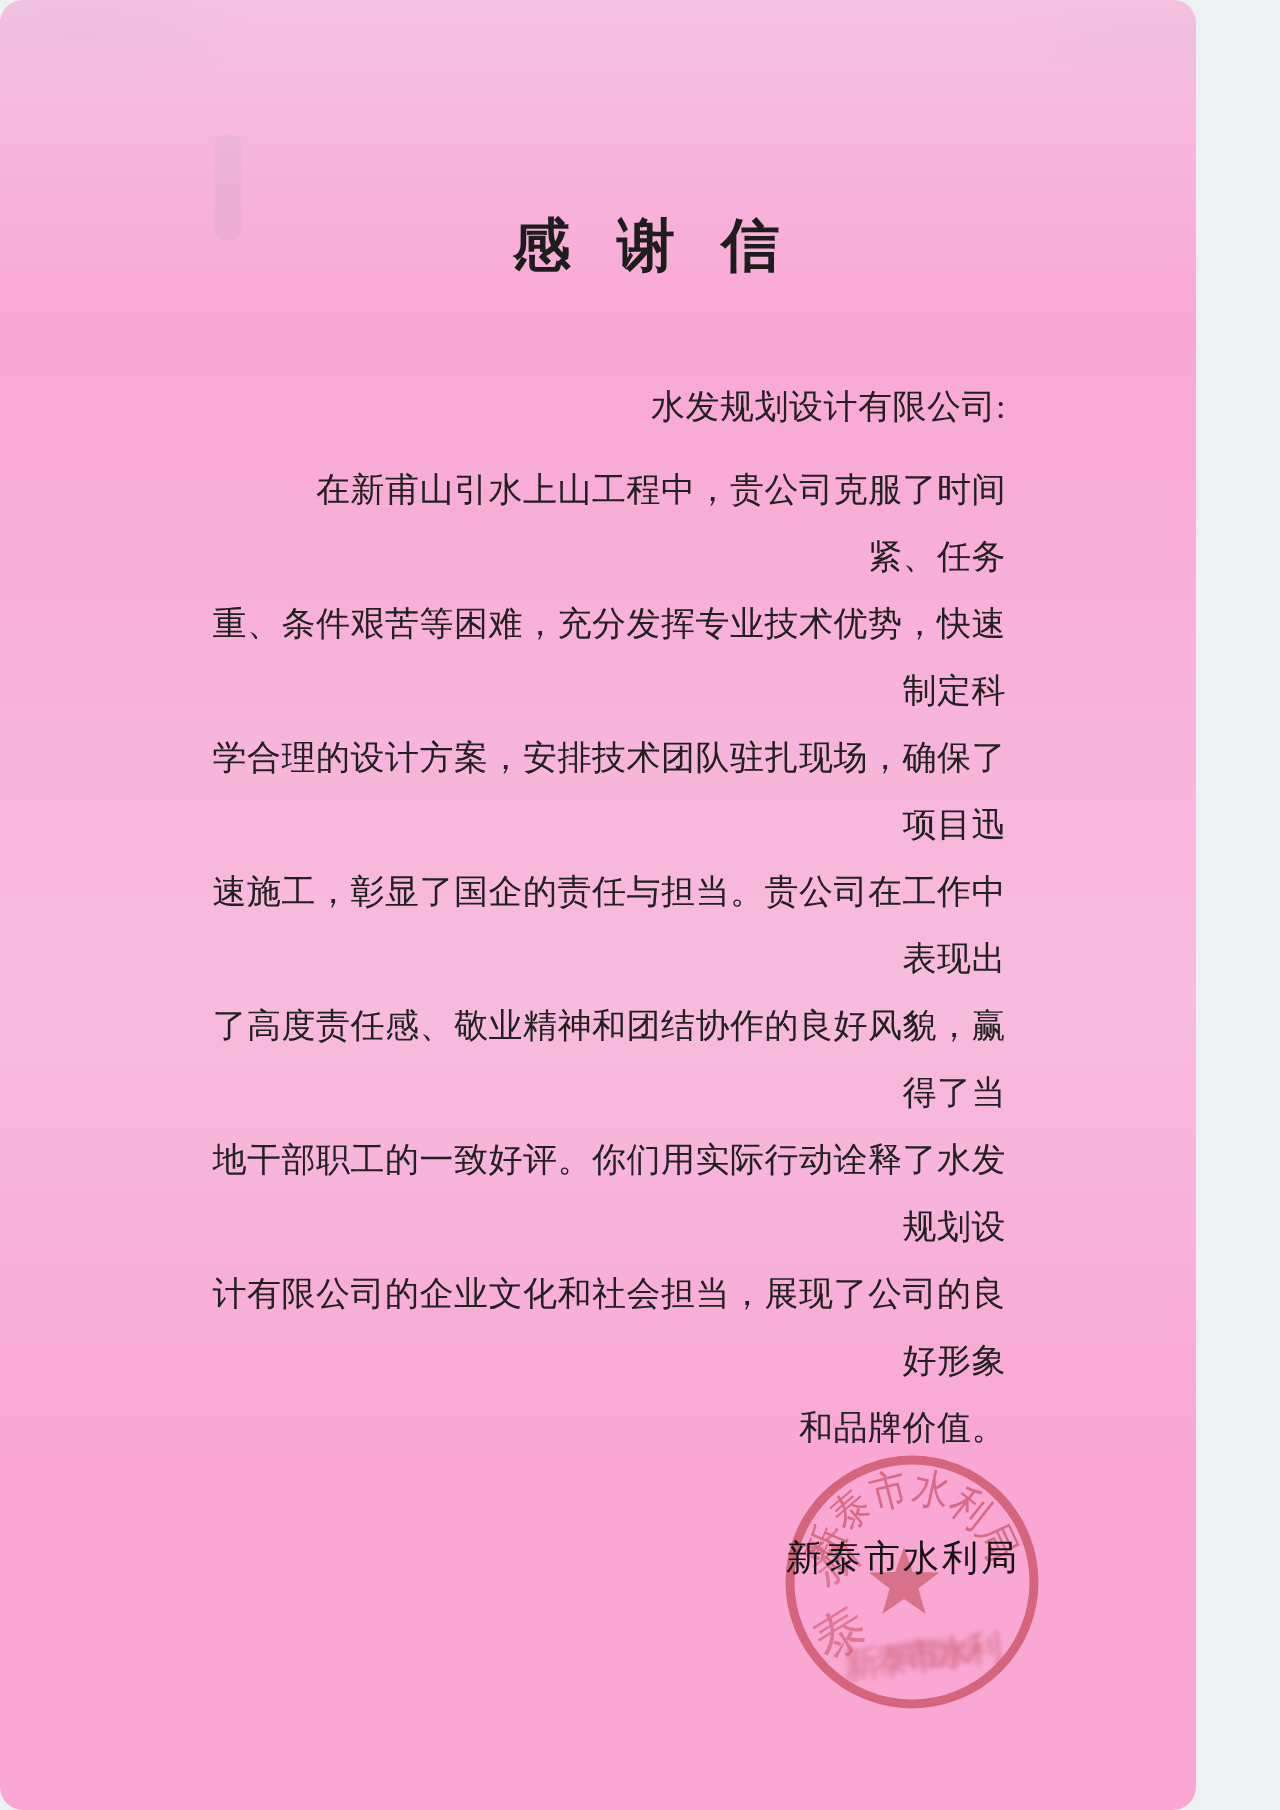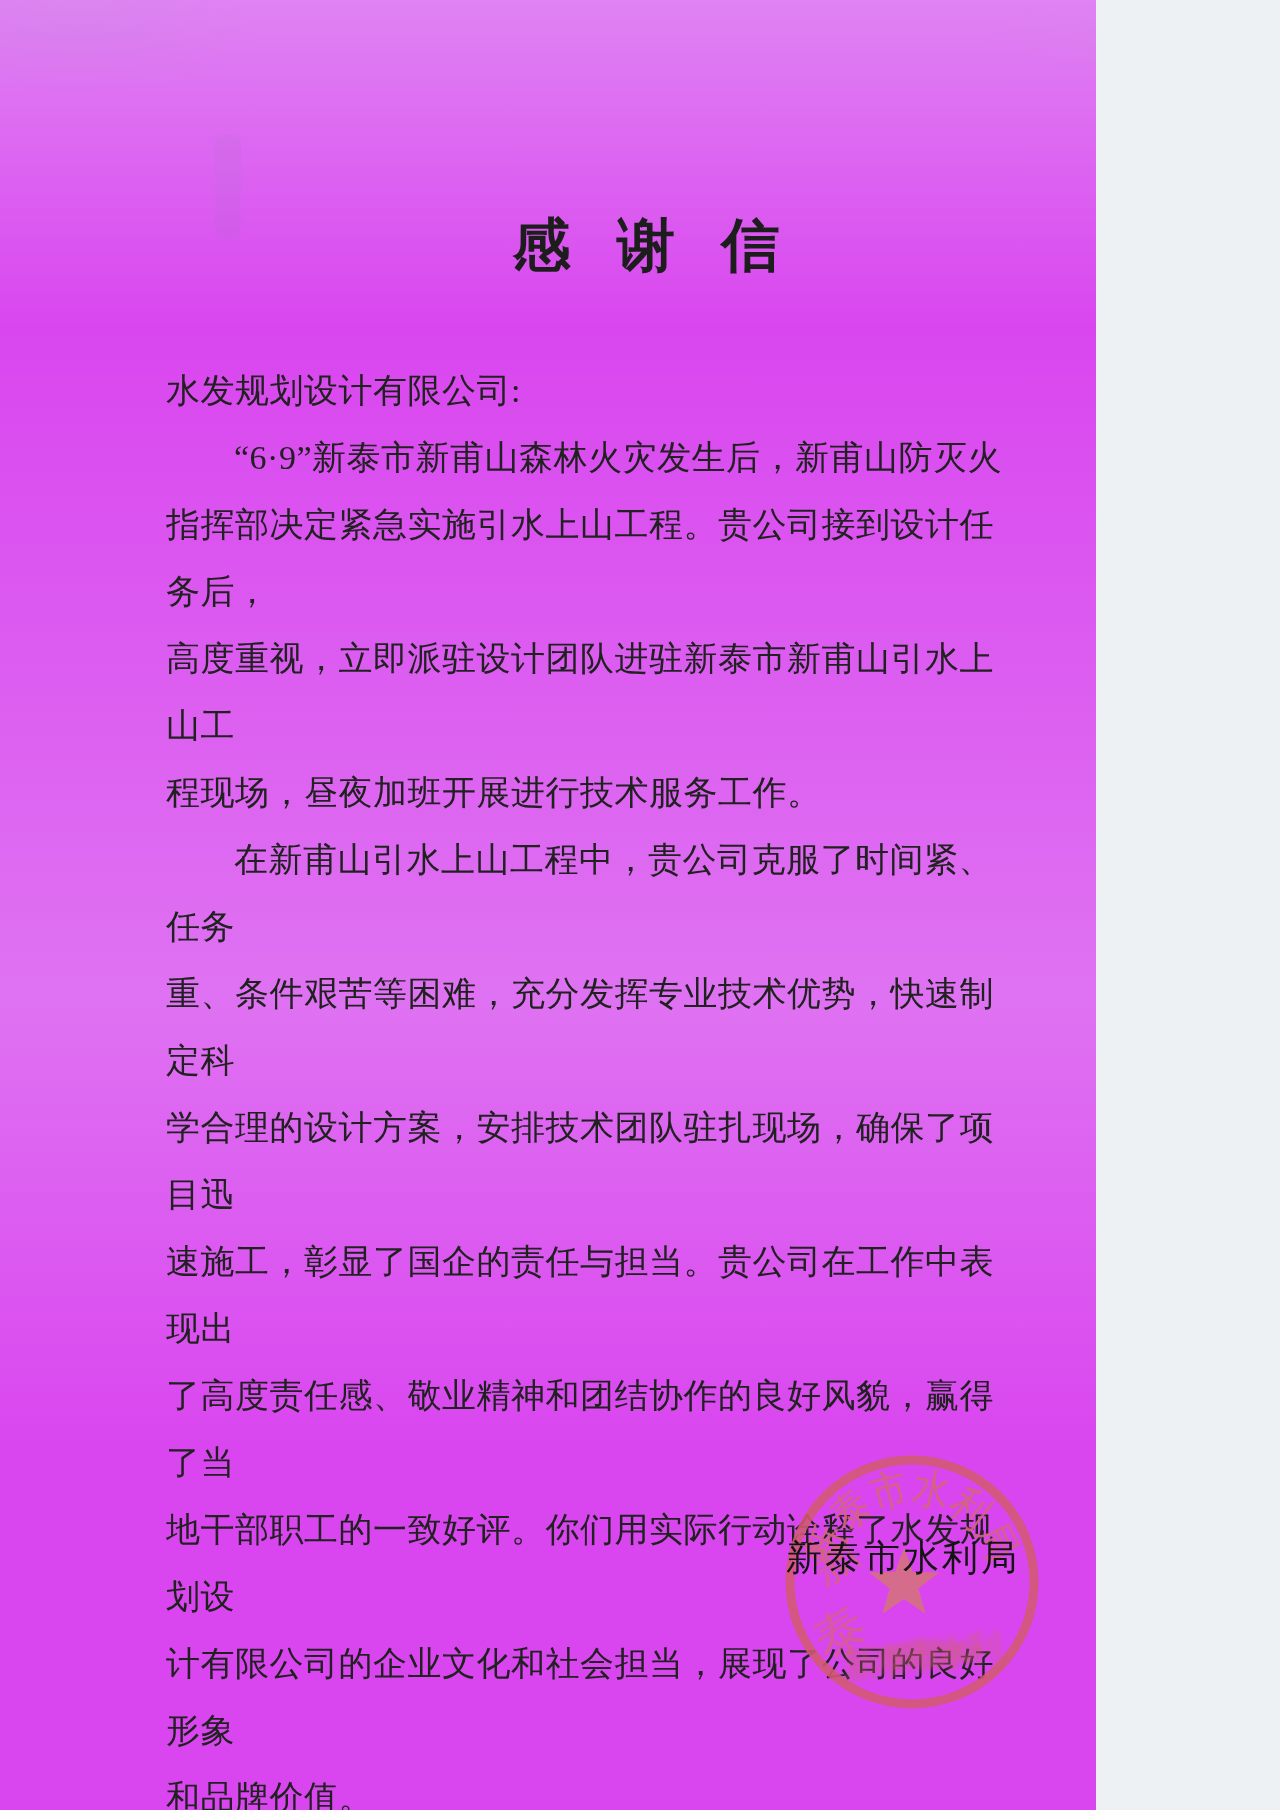--- a/index.html
+++ b/index.html
@@ -1,21 +1,22 @@
 <!DOCTYPE html>
 <html><head>
 <meta charset="utf-8">
 <style>
   html,body{margin:0;padding:0;background:#eef1f4;}
   .page{
     position:relative;
-    width:1096px;height:1810px;
-    background:#d946ef;
+    width:1196px;height:1810px;
+    background:#f9a8d4;
     overflow:hidden;
     font-family:"Liberation Serif","DejaVu Serif",serif;
+    border-radius:23px;
   }
   .scan-tint{
     position:absolute;inset:0;
     background:linear-gradient(180deg, rgba(235,243,250,.35) 0%, rgba(255,255,255,0) 18%, rgba(240,246,251,.25) 55%, rgba(255,255,255,0) 80%);
     pointer-events:none;
   }
   .title{
     position:absolute;
     top:200px;left:14px;width:1280px;
     margin:0;
@@ -28,22 +29,23 @@
   }
   .letter-body{
     position:absolute;
     left:166px;top:357px;width:856px;
     font-size:34px;
     line-height:67px;
     color:#212121;
     letter-spacing:0.5px;
   }
   .letter-body p{
-    margin:0;
+    margin:16px;
     white-space:pre-line;
+    text-align:right;
   }
   .para{ text-indent:2em; }
   .salutation{ text-indent:0; }
   .sig{
     position:absolute;
     left:786px;top:1534px;
     font-size:36px;
     letter-spacing:3px;
     color:#141414;
     z-index:3;
@@ -93,24 +95,20 @@
 
   <div class="scan-tint"></div>
   <div class="smudge-a"></div>
   <div class="smudge-b"></div>
   <div class="smudge-c"></div>
 
   <h1 class="title">感 谢 信</h1>
 
   <div class="letter-body">
     <p class="salutation">水发规划设计有限公司:</p>
-    <p class="para para-1">“6·9”新泰市新甫山森林火灾发生后，新甫山防灭火
-指挥部决定紧急实施引水上山工程。贵公司接到设计任务后，
-高度重视，立即派驻设计团队进驻新泰市新甫山引水上山工
-程现场，昼夜加班开展进行技术服务工作。</p>
     <p class="para para-2">在新甫山引水上山工程中，贵公司克服了时间紧、任务
 重、条件艰苦等困难，充分发挥专业技术优势，快速制定科
 学合理的设计方案，安排技术团队驻扎现场，确保了项目迅
 速施工，彰显了国企的责任与担当。贵公司在工作中表现出
 了高度责任感、敬业精神和团结协作的良好风貌，赢得了当
 地干部职工的一致好评。你们用实际行动诠释了水发规划设
 计有限公司的企业文化和社会担当，展现了公司的良好形象
 和品牌价值。</p>
 
   </div>

